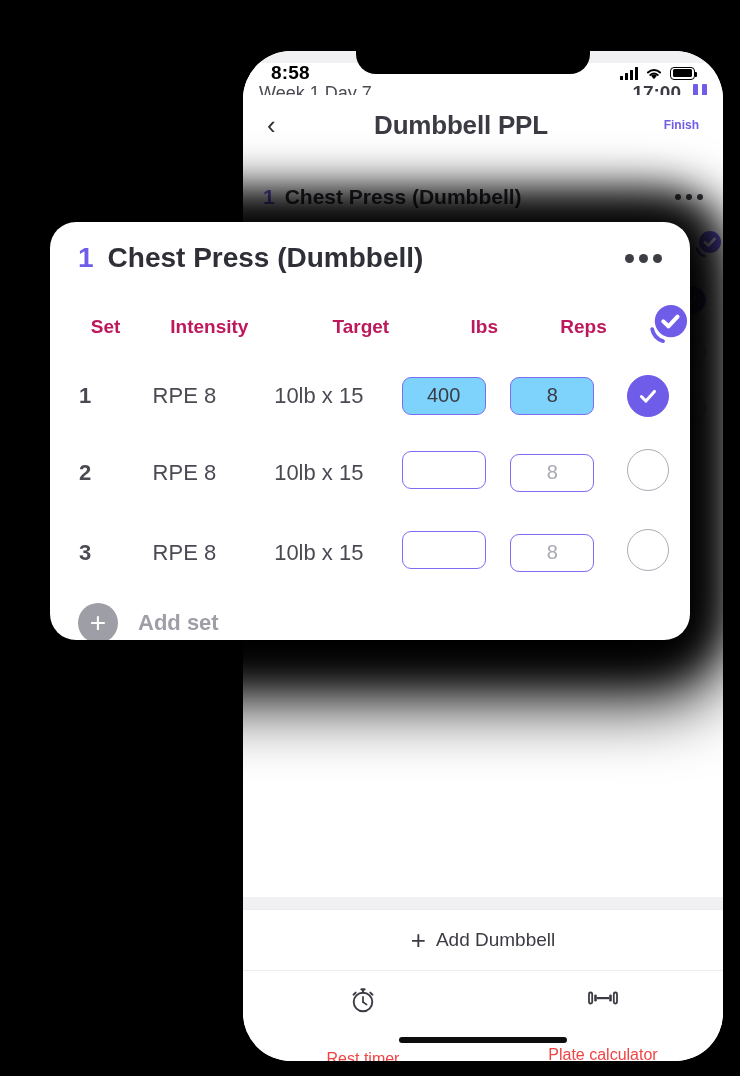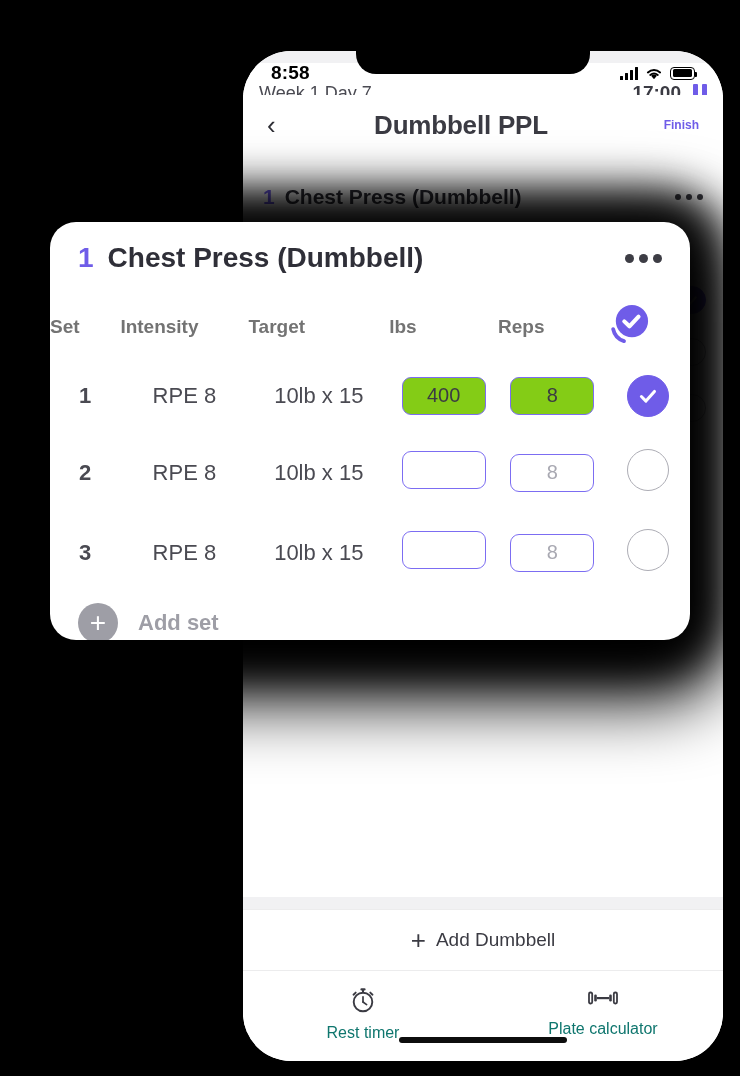--- a/index.html
+++ b/index.html
@@ -96,28 +96,28 @@
   .pause-icon i { display:block; width: 5px; height: 19px; background: #6f5ce8; border-radius: 1px; }
 
   
   .ex-title-row { display:flex; align-items:center; }
   .ex-index { color:#6f5ce8; font-weight:bold; }
   .ex-name { font-weight:bold; color:#2f2f38; }
   .dots { margin-left:auto; display:flex; gap:5px; }
   .dots i { display:block; border-radius:50%; background:#3d3d45; }
 
   table.sets { width:100%; border-collapse:collapse; table-layout:fixed; }
-  table.sets th { color:#737373; font-weight:bold; text-align:left; }
+  table.sets th { color:#be185d; font-weight:bold; text-align:right; }
   table.sets td { text-align:center; color:#4a4a52; }
   .set-num { color:#9b9ba3; font-weight:bold; }
   .cell-input {
     display:inline-block; border:1.6px solid #7c6df2; border-radius:8px;
     background:#ffffff; color:#3b3b43; text-align:center;
   }
-  .cell-input.filled { background:#84cc16; }
+  .cell-input.filled { background:#7dd3fc; }
   .cell-input.placeholder { color:#a9a9b2; }
   .check-circle {
     display:inline-flex; align-items:center; justify-content:center;
     border-radius:50%; border:1.6px solid #adadb5; background:#fff;
   }
   .check-circle.done { background:#6f5ce8; border-color:#6f5ce8; }
   .check-mark { display:block; }
   .addset-row { display:flex; align-items:center; }
   .plus-circle {
     border-radius:50%; background:#9e9ea6; color:#fff;
@@ -147,21 +147,21 @@
   .add-exercise-row .plus-glyph { font-size:26px; color:#3b3b43; font-weight:300; line-height:1; }
   .add-exercise-row .label { font-size:19px; color:#3b3b43; }
 
   .tabbar {
     width:480px; height:90px; background:#fff;
     display:flex; align-items:flex-start; padding-top:14px;
   }
   .tab-item {
     flex:1; display:flex; flex-direction:column; align-items:center; gap:9px;
   }
-  .tab-label { font-size:16px; color:#0f766e; }
+  .tab-label { font-size:16px; color:#ef4444;margin-top:26px; }
   .home-indicator {
     position:absolute; left:50%; transform:translateX(-50%);
     bottom: 18px; width:168px; height:6px; border-radius:3px; background:#0d0d0d;
   }
 
   
   #card-shadow {
     position:absolute; left:50px; top:222px; width:640px; height:418px;
     border-radius:26px; background:#000;
     box-shadow: 0 26px 70px 34px rgba(0,0,0,1), 0 0 40px 30px rgba(0,0,0,.95);

